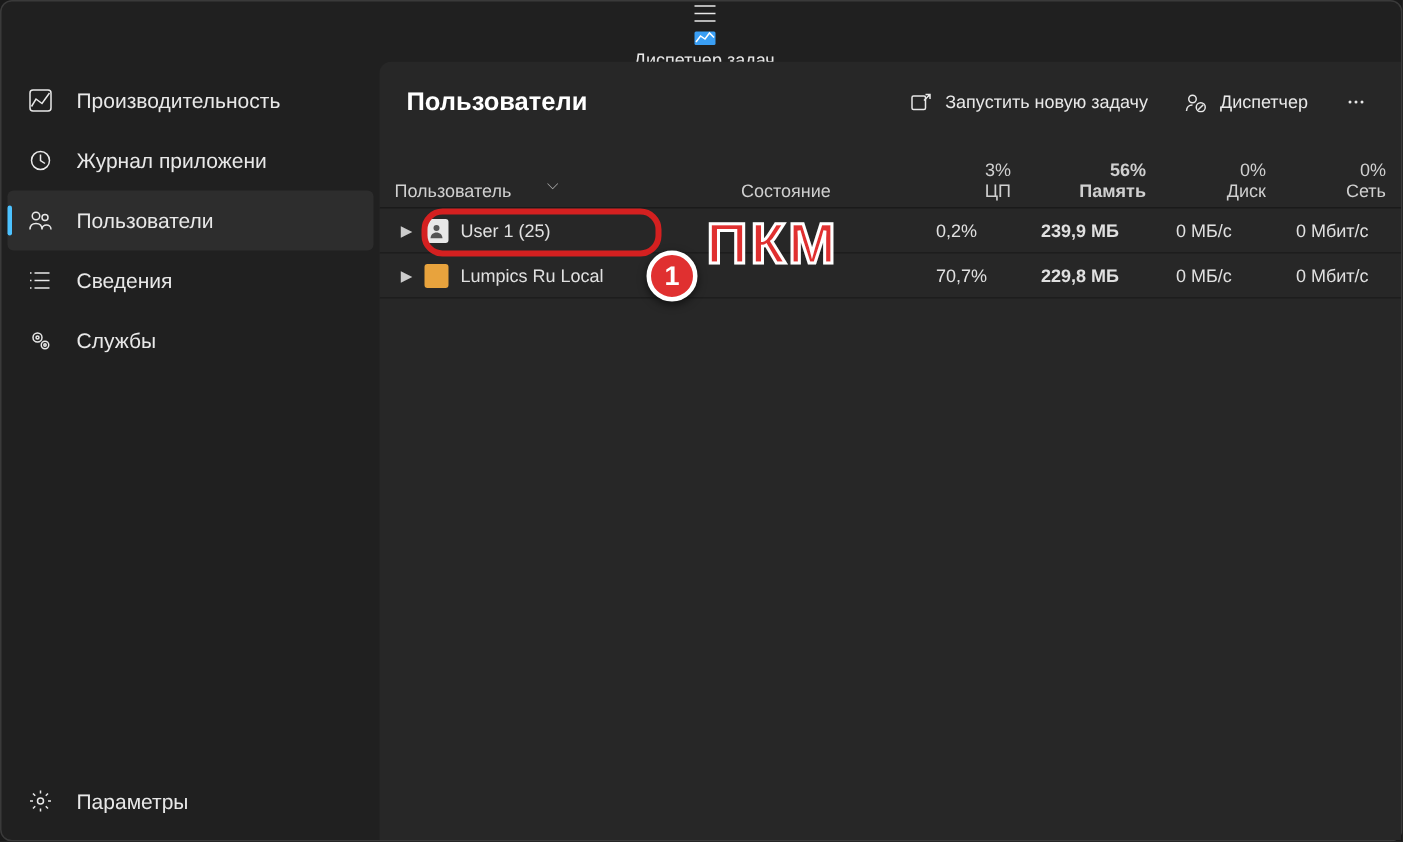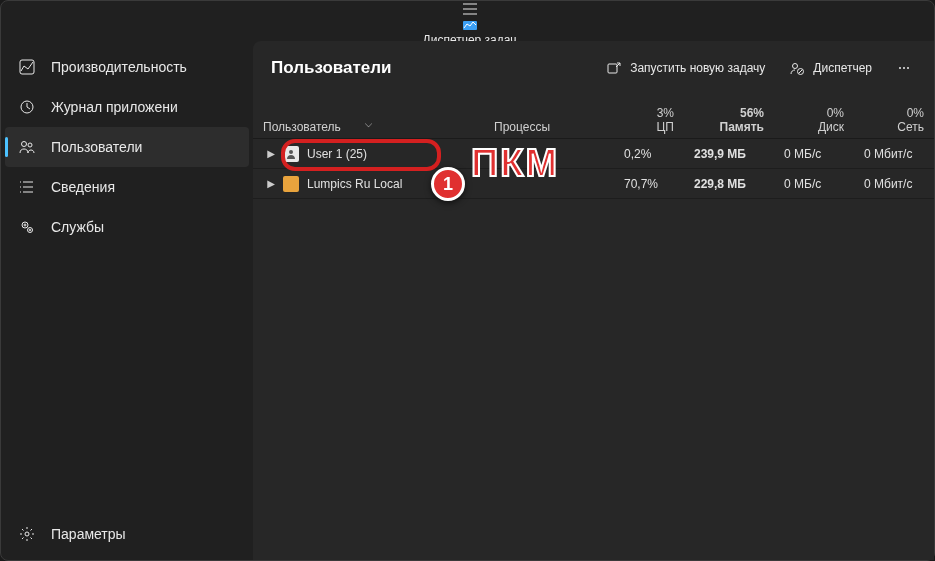--- a/index.html
+++ b/index.html
@@ -202,21 +202,21 @@
         </div>
       </div>
 
       <div class="table">
         <div class="thead">
           <div class="th col-user">
             <span class="sort">⌵</span>
             <span class="th-bot">Пользователь</span>
           </div>
           <div class="th col-state">
-            <span class="th-bot">Процессы</span>
+            <span class="th-bot">Состояние</span>
           </div>
           <div class="th col-cpu right">
             <span class="th-top">3%</span>
             <span class="th-bot">ЦП</span>
           </div>
           <div class="th col-mem right">
             <span class="th-top">56%</span>
             <span class="th-bot">Память</span>
           </div>
           <div class="th col-disk right">

